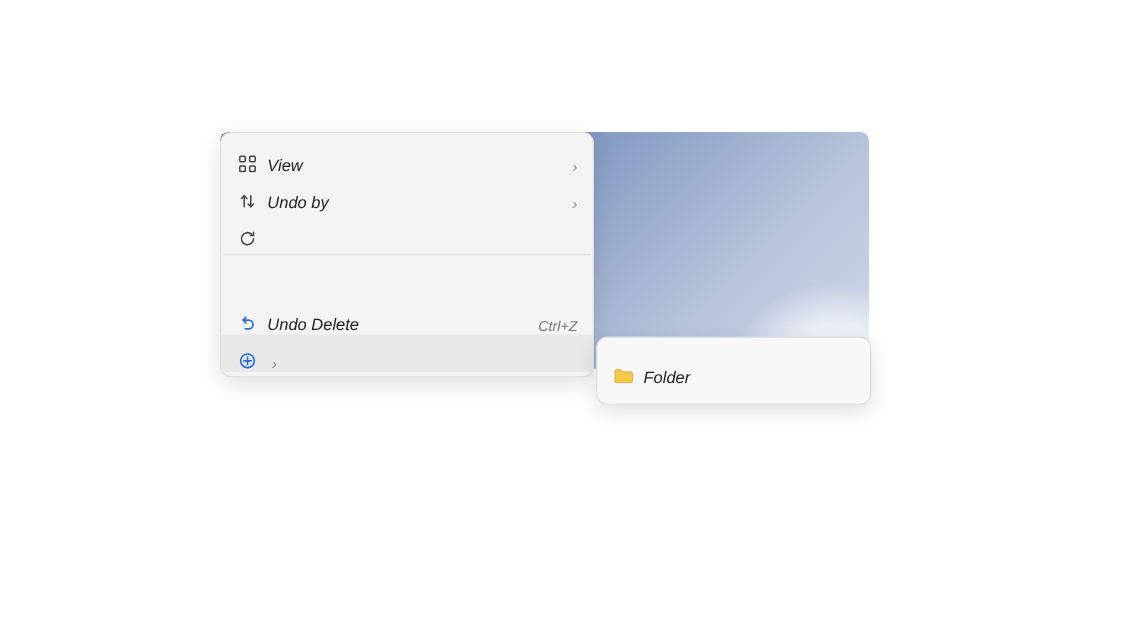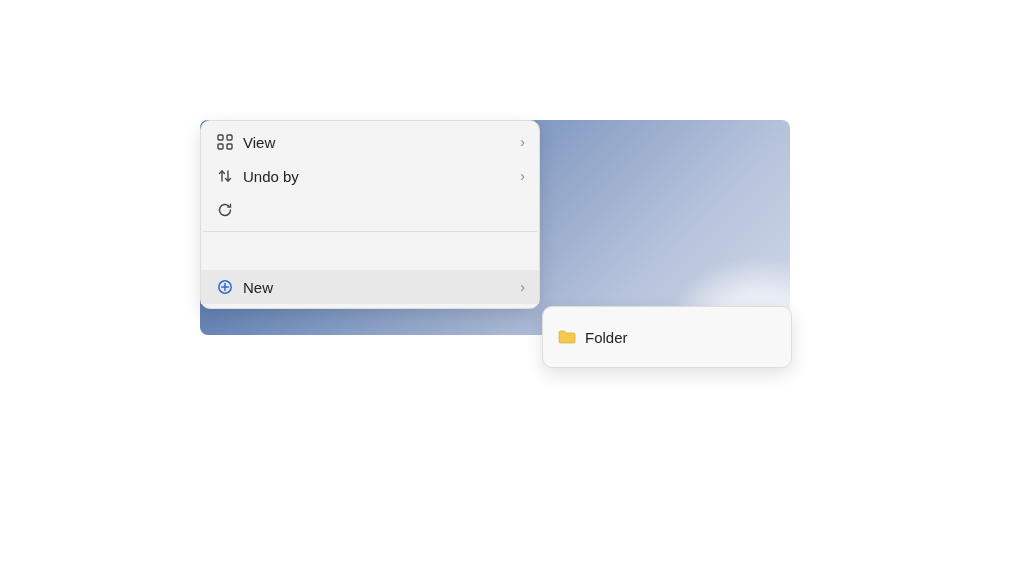--- a/index.html
+++ b/index.html
@@ -31,25 +31,26 @@
     background: #f4f4f4;
     border: 1px solid #ddd;
     border-radius: 10px;
     box-shadow: 0 6px 18px rgba(0,0,0,.12);
     padding: 4px 0;
     font-size: 15px;
     color: #222;
   }
   .menu-item {
     display: flex;
-    align-items: center;
+    align-items: flex-end;
     height: 34px;
     padding: 0 14px 0 10px;
     cursor: default;
     position: relative;
+    font-style: italic;
   }
   .menu-item.hovered { background: #e8e8e8; }
   .menu-item .icon-slot {
     width: 28px; height: 20px;
     display: flex; align-items: center; justify-content: center;
     color: #444;
   }
   .menu-item .label { flex: 1; padding-left: 4px; }
   .menu-item .shortcut { color: #777; font-size: 13px; }
   .menu-item .chevron { color: #888; font-size: 14px; padding-left: 8px; }
@@ -141,31 +142,42 @@
           </svg>
       </span>
     </div>
 
     <div class="menu-sep"></div>
 
     <div class="menu-item">
       <span class="icon-slot"></span>
     </div>
 
+    <div class="menu-item">
+      <span class="icon-slot">
+        <svg width="16" height="16" viewBox="0 0 16 16">
+            <g fill="none" stroke="#2b6bd4" stroke-width="1.5" stroke-linecap="round" stroke-linejoin="round">
+              <path d="M4 5h5a4 4 0 1 1 0 8H6"></path>
+              <path d="M6.5 2.5 4 5l2.5 2.5"></path>
+            </g>
+          </svg>
+      </span>
+      <span class="label">Undo Delete</span>
+      <span class="shortcut">Ctrl+Z</span>
+    </div>
 
     <div class="menu-item hovered">
       <span class="icon-slot">
         <svg width="16" height="16" viewBox="0 0 16 16">
             <g fill="none" stroke="#2b6bd4" stroke-width="1.5" stroke-linecap="round">
               <circle cx="8" cy="8" r="6.2"></circle>
               <path d="M8 4.6v6.8M4.6 8h6.8"></path>
             </g>
           </svg>
       </span>
-      <span class="label">New</span>
       <span class="chevron">›</span>
     </div>
 
   </div>
 
   <div class="submenu">
     <div class="menu-item">
       <span class="icon-slot">
         <svg width="18" height="16" viewBox="0 0 18 16">
             <path d="M1 3.5A1.5 1.5 0 0 1 2.5 2h3.3c.5 0 .97.25 1.25.67L8 4h7.5A1.5 1.5 0 0 1 17 5.5v7A1.5 1.5 0 0 1 15.5 14h-13A1.5 1.5 0 0 1 1 12.5v-9z" fill="#f7c94a" stroke="#caa433" stroke-width=".6"></path>

